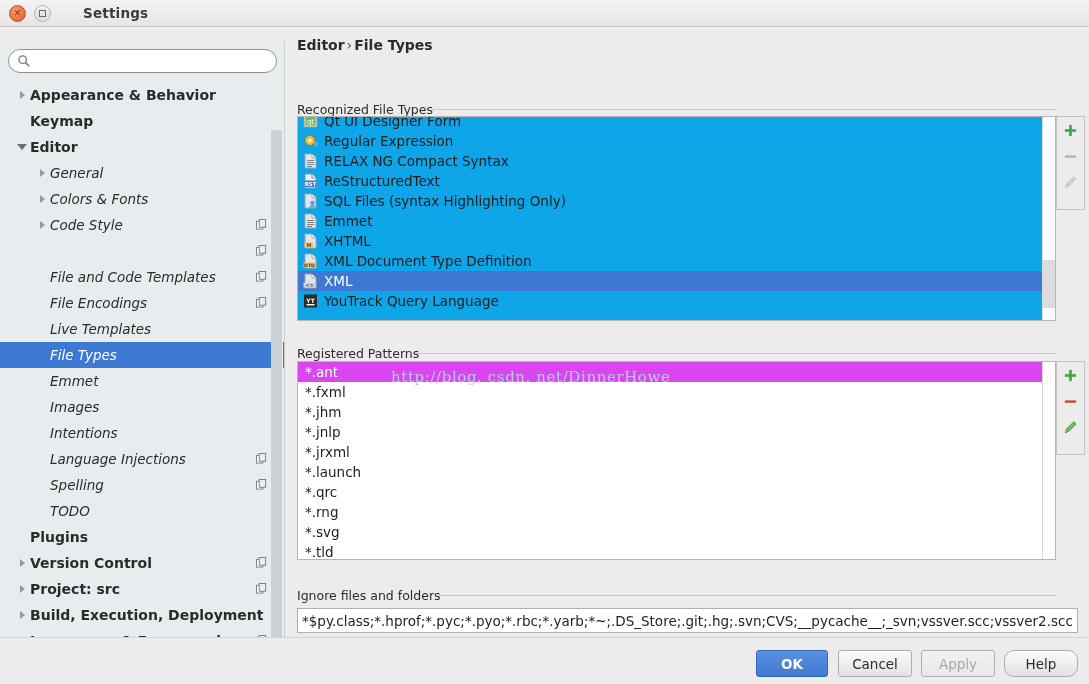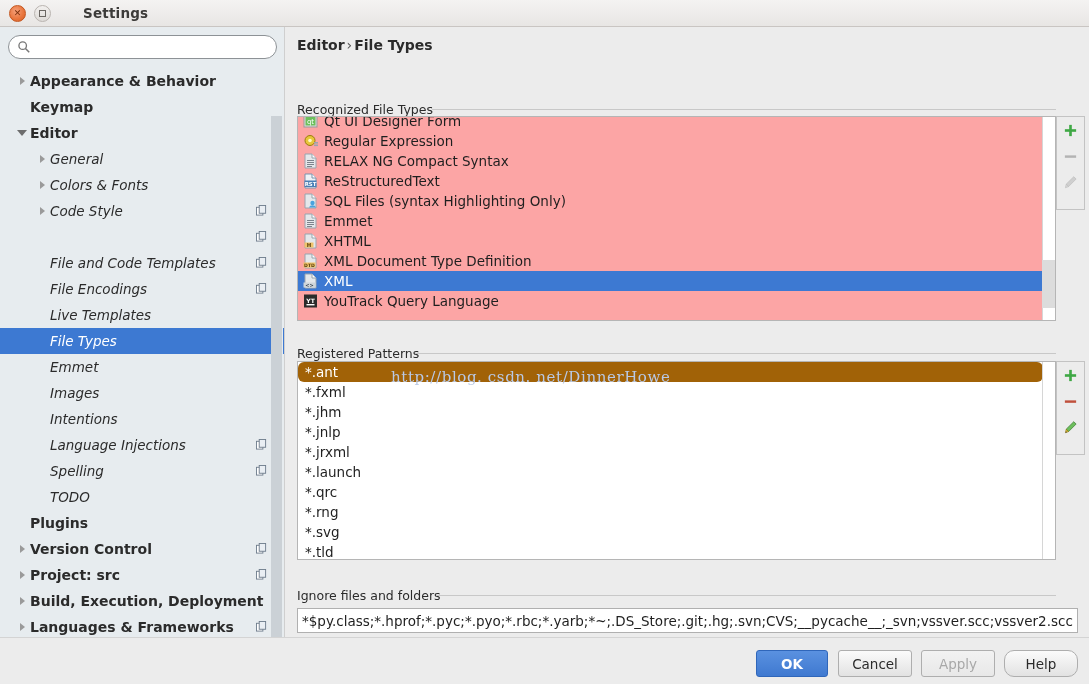--- a/index.html
+++ b/index.html
@@ -43,21 +43,21 @@
     width: 7px; height: 7px; border: 1px solid #6b6763; background: transparent;
   }
   .wtitle {
     margin-left: 32px; font-size: 13.5px; font-weight: bold; color: #3c3b39;
     letter-spacing: 0.2px;
     text-align: center;
   }
 
   
   .sidebar {
-    position: absolute; left: 0; top: 27px; width: 285px; height: 610px;
+    position: absolute; left: 0; top: 41px; width: 285px; height: 610px;
     background: #e7ecef;
     border-right: 1px solid #cfcfcf;
     overflow: hidden;
     padding-left: 12px;
   }
   .search-wrap {
     position: absolute; left: 8px; top: 8px; width: 269px; height: 24px;
   }
   .search-input {
     width: 100%; height: 24px;
@@ -122,21 +122,21 @@
     position: absolute; font-size: 12.5px; color: #2b2b2b; background: #ececec;
     padding-right: 6px;
   }
   .group-rule {
     position: absolute; height: 1px; background: #c8c8c8;
   }
 
   
   .rec-box {
     position: absolute; left: 11px; top: 89px; width: 759px; height: 205px;
-    background: #fca5a5; border: 1px solid #b5b5b5; overflow: hidden;
+    background: #0ea5e9; border: 1px solid #b5b5b5; overflow: hidden;
   }
   .rec-list { position: absolute; left: 0; top: -6px; width: 745px; }
   .frow {
     height: 20px; display: flex; align-items: center;
     font-size: 13.5px; color: #1f1f1f; padding-left: 5px; white-space: nowrap;
   }
   .frow.selected { background: #3d79d2; color: #ffffff; }
   .fic { width: 16px; height: 16px; margin-right: 5px; flex: 0 0 16px; position: relative; }
   .rec-sbtrack {
     position: absolute; right: 0; top: 0; width: 13px; height: 100%;
@@ -159,21 +159,21 @@
   
   .pat-box {
     position: absolute; left: 11px; top: 334px; width: 759px; height: 199px;
     background: #ffffff; border: 1px solid #b5b5b5; overflow: hidden;
   }
   .pat-list { position: absolute; left: 0; top: 0; width: 745px; }
   .prow {
     height: 20px; display: flex; align-items: center;
     font-size: 13.5px; color: #1f1f1f; padding-left: 7px; white-space: nowrap;
   }
-  .prow.selected { background: #a16207; color: #ffffff; border-radius: 6px; }
+  .prow.selected { background: #d946ef; color: #ffffff; }
   .pat-sbtrack {
     position: absolute; right: 0; top: 0; width: 13px; height: 100%;
     background: #ffffff; border-left: 1px solid #d6d6d6;
   }
   .watermark {
     position: absolute; left: 105px; top: 341px;
     font-family: "DejaVu Serif", "Liberation Serif", serif;
     font-size: 15px; color: #b9c9e6; letter-spacing: 0.6px;
     pointer-events: none; white-space: nowrap;
   }

